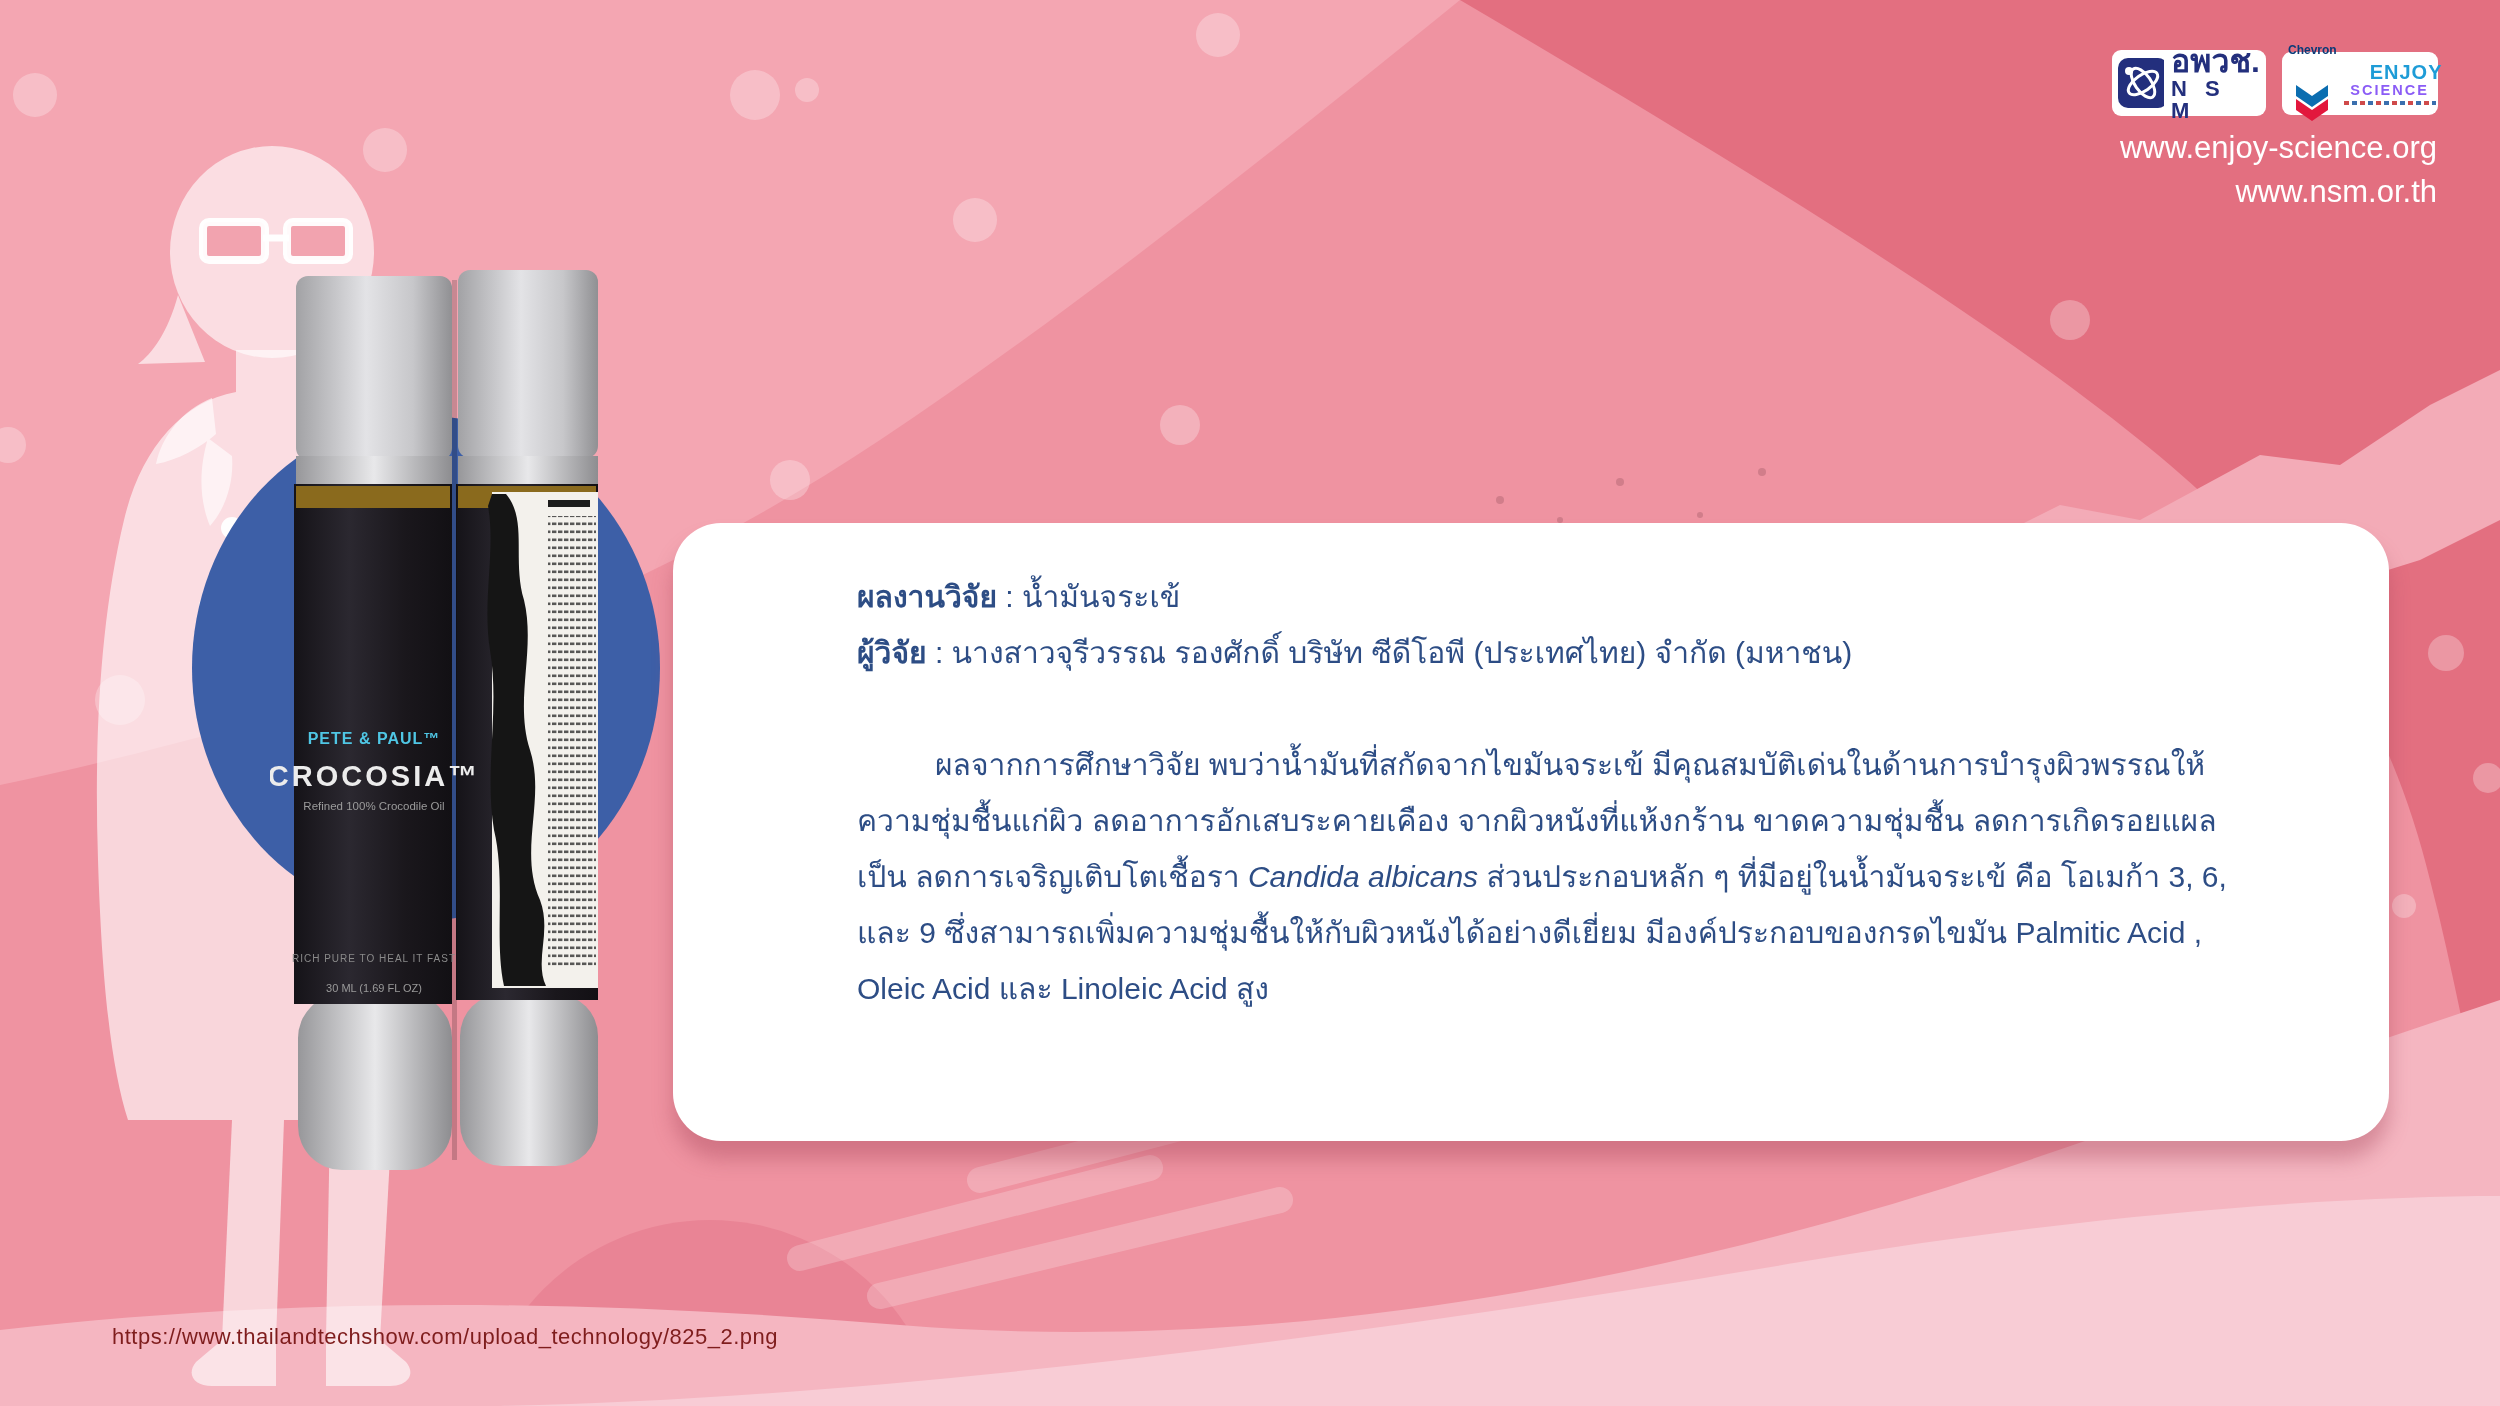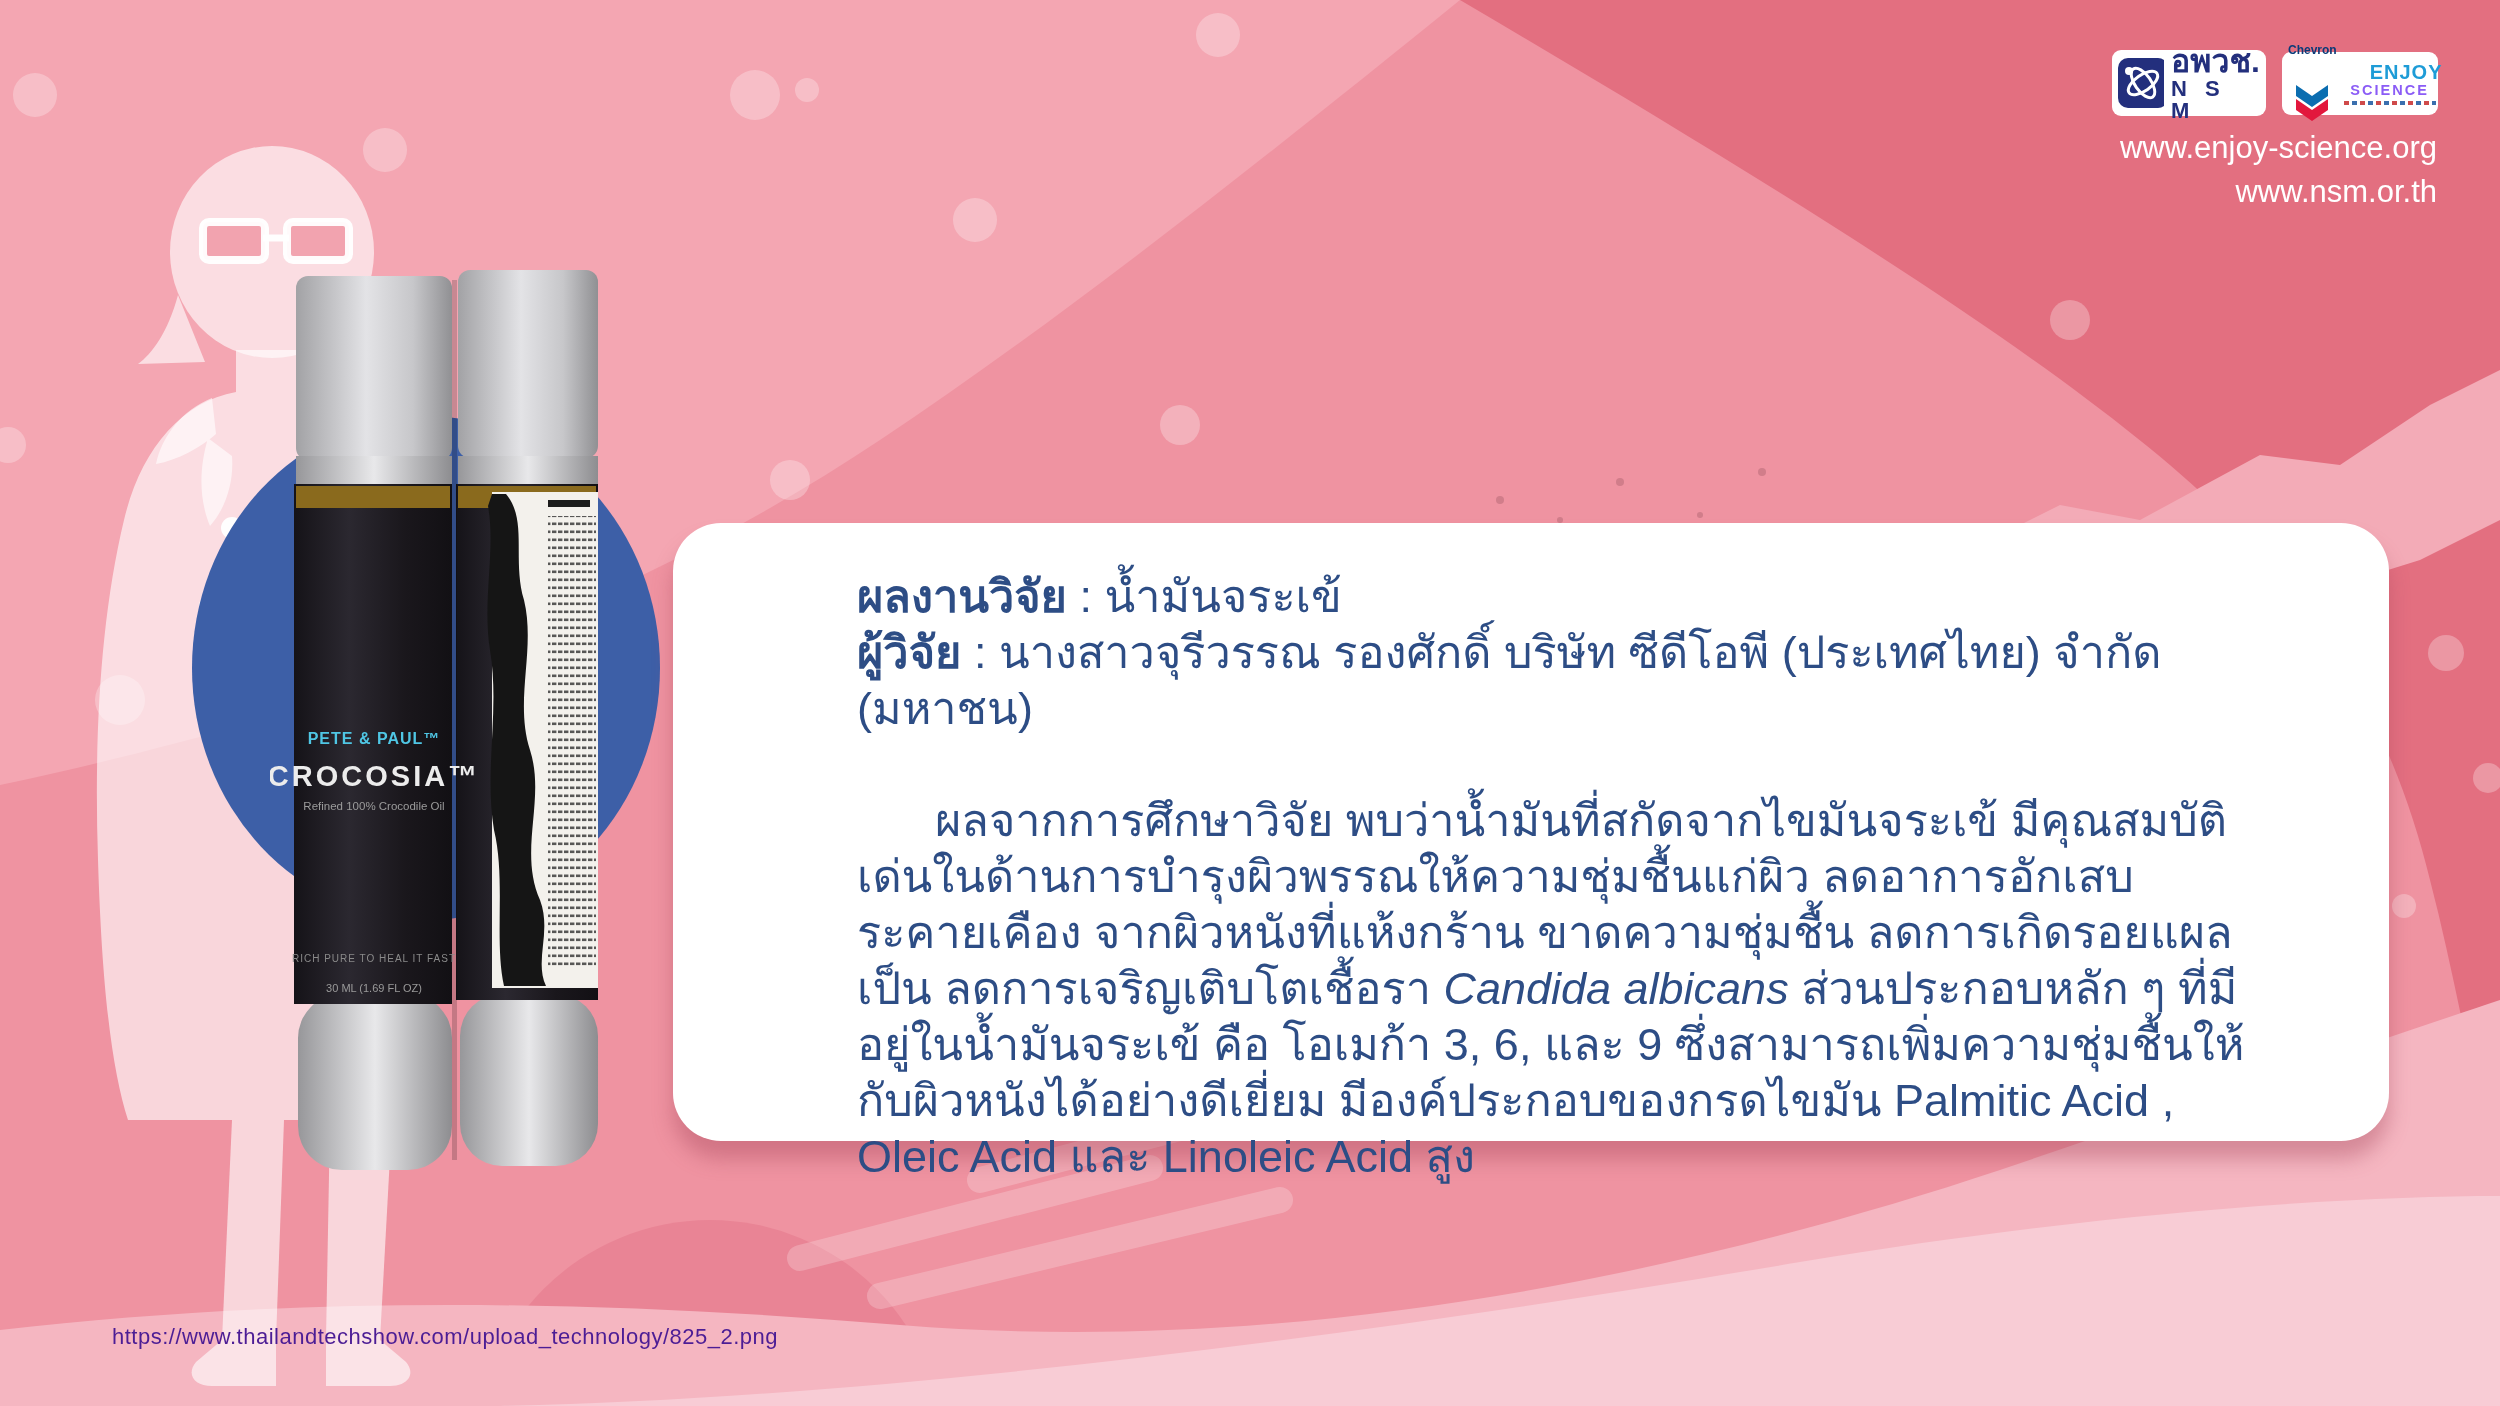--- a/index.html
+++ b/index.html
@@ -11,21 +11,21 @@
   
   .banner{left:712px;top:113px;width:1076px;height:178px;border-radius:89px;
           background:linear-gradient(#1170bd,#0d63ab);
           display:flex;align-items:center;justify-content:center;}
   .banner h1{margin:0;color:#ffffff;font-size:78px;font-weight:800;letter-spacing:1px;}
 
   
   .card{left:673px;top:523px;width:1716px;height:618px;background:#ffffff;border-radius:48px;
         box-shadow:0 18px 20px rgba(166,70,90,.40);
         box-sizing:border-box;padding:46px 140px 30px 184px;
-        color:#2d4d85;font-size:45px;line-height:56px;}
+        color:#2d4d85;font-size:30px;line-height:56px;}
   .card .hdr{margin:0;}
   .card b{font-weight:800;}
   .card p.body{margin:56px 0 0 0;text-indent:78px;}
   .card .sp{font-style:italic;}
 
   
   .nsm-box{left:2112px;top:50px;width:154px;height:66px;background:#fff;border-radius:9px;
            display:flex;align-items:center;gap:7px;padding:0 6px;box-sizing:border-box;}
   .nsm-text{color:#232f7d;font-weight:800;line-height:1;}
   .nsm-text .th{font-size:32px;display:block;}
@@ -36,21 +36,21 @@
   .chv-word{color:#0a3a78;font-weight:700;font-size:12px;margin-bottom:1px;}
   .divider{width:2px;height:40px;background:#c9c9c9;}
   .enjoy-col{display:flex;flex-direction:column;align-items:center;line-height:1;}
   .enjoy-1{color:#1e9cd7;font-weight:800;font-size:20px;letter-spacing:1px;margin-left:33px;}
   .enjoy-2{color:#8b5cf6;font-weight:800;font-size:14.5px;letter-spacing:2px;margin-top:1px;}
   .enjoy-tag{width:92px;height:4px;margin-top:3px;
              background:repeating-linear-gradient(90deg,#cf4a4a 0 5px,rgba(0,0,0,0) 5px 8px,#3a6fae 8px 13px,rgba(0,0,0,0) 13px 16px);}
 
   .hdr-urls{right:63px;top:126px;text-align:right;color:#ffffff;font-size:31px;line-height:44px;}
 
-  .src-url{left:112px;top:1324px;color:#4c1d95;font-size:22px;letter-spacing:.5px;}
+  .src-url{left:112px;top:1324px;color:#7f1d1d;font-size:22px;letter-spacing:.5px;}
 
   
   .blue-circle{left:192px;top:416px;width:468px;height:504px;border-radius:50%;background:#3d5fa7;}
 </style>
 </head>
 <body>
 
 <div class="stage">
 
   <svg class="abs" width="2500" height="1406" viewBox="0 0 2500 1406" style="left:0;top:0">

